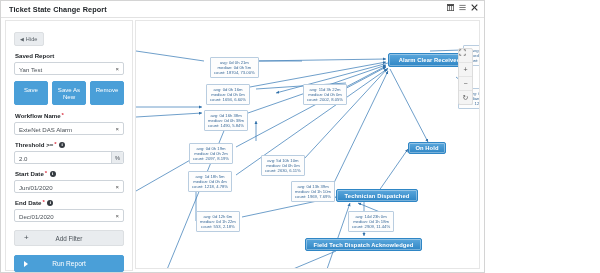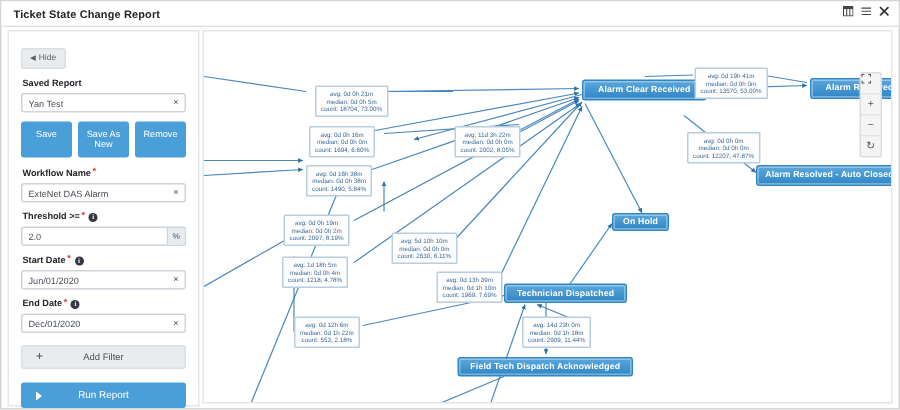--- a/index.html
+++ b/index.html
@@ -4,21 +4,21 @@
 <style>
   html,body{margin:0;padding:0;}
   body{
     width:600px;height:273px;
     background:#ffffff;
     font-family:"Liberation Sans", sans-serif;
     overflow:hidden;
     -webkit-font-smoothing:antialiased;
   }
   .app{
-    position:relative;width:600px;height:273px;box-sizing:border-box;
+    position:relative;width:485px;height:273px;box-sizing:border-box;
     border:1px solid #d4d4d4;background:#fff;
   }
   
   .titlebar{
     position:absolute;left:0;top:0;width:100%;height:17px;
     box-sizing:border-box;border-bottom:1px solid #e2e2e2;background:#fff;
   }
   .titlebar .title{
     position:absolute;left:8px;top:4px;
     font-size:7.3px;font-weight:bold;color:#212529;letter-spacing:.1px;

